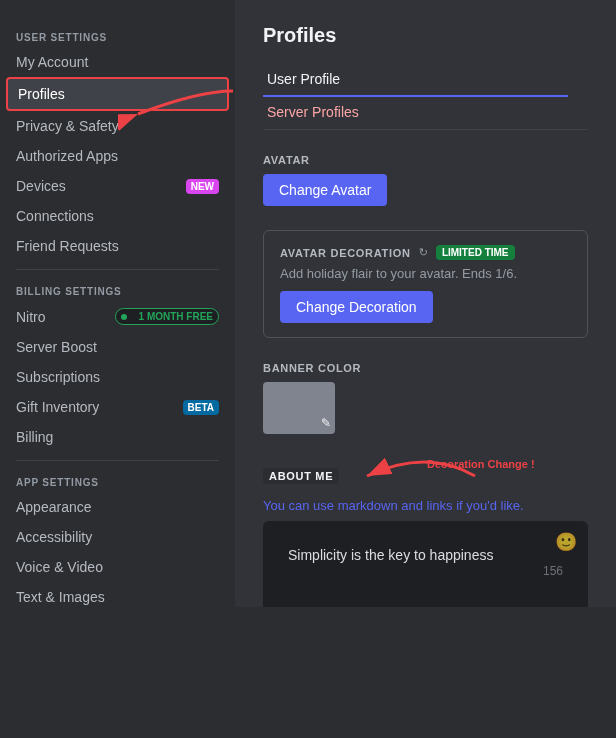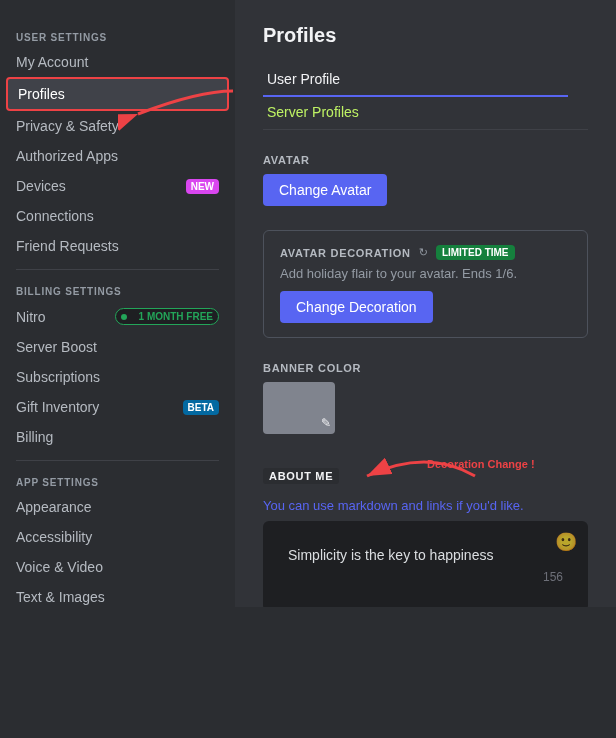--- a/index.html
+++ b/index.html
@@ -111,21 +111,21 @@
       border-bottom: 1px solid #3f4147;
       margin-bottom: 24px;
       flex-direction: column;
     }
 
     .tab {
       padding: 8px 4px;
       margin-right: 20px;
       font-size: 14px;
       font-weight: 500;
-      color: #bef264;
+      color: #fca5a5;
       cursor: pointer;
       border-bottom: 2px solid transparent;
       margin-bottom: -1px;
     }
 
     .tab.active {
       color: #f2f3f5;
       border-bottom: 2px solid #5865f2;
     }
 
@@ -258,21 +258,20 @@
       top: 10px;
       right: 10px;
       font-size: 18px;
       opacity: 0.7;
     }
 
     .about-me-count {
       text-align: right;
       color: #6d6f78;
       font-size: 12px;
-      margin-top: 6px;
     }
 
     
     .sidebar-item.active-boxed {
       border: 2px solid #ed4245;
       border-radius: 4px;
       background: #404249;
       color: #ffffff;
     }
 

